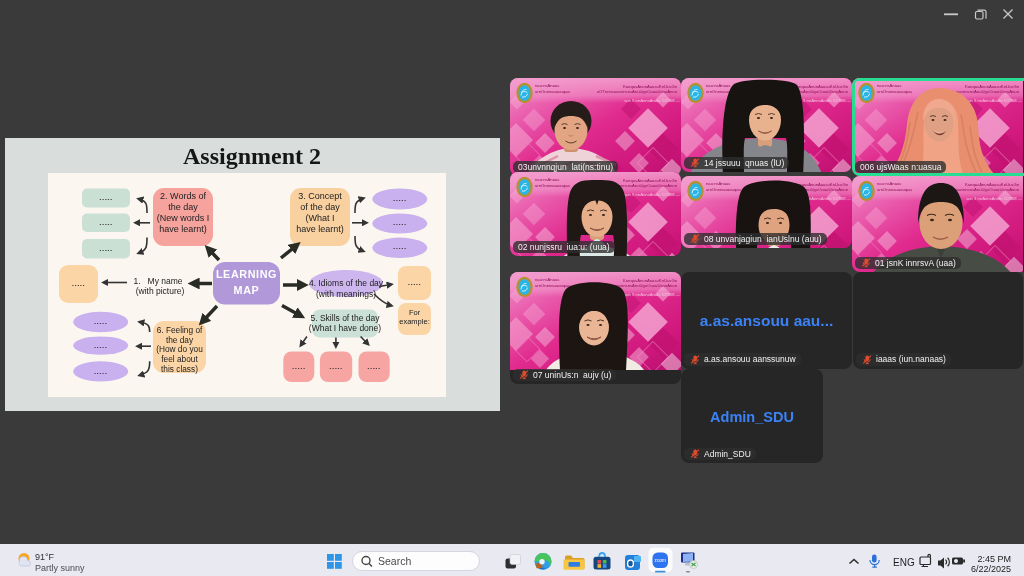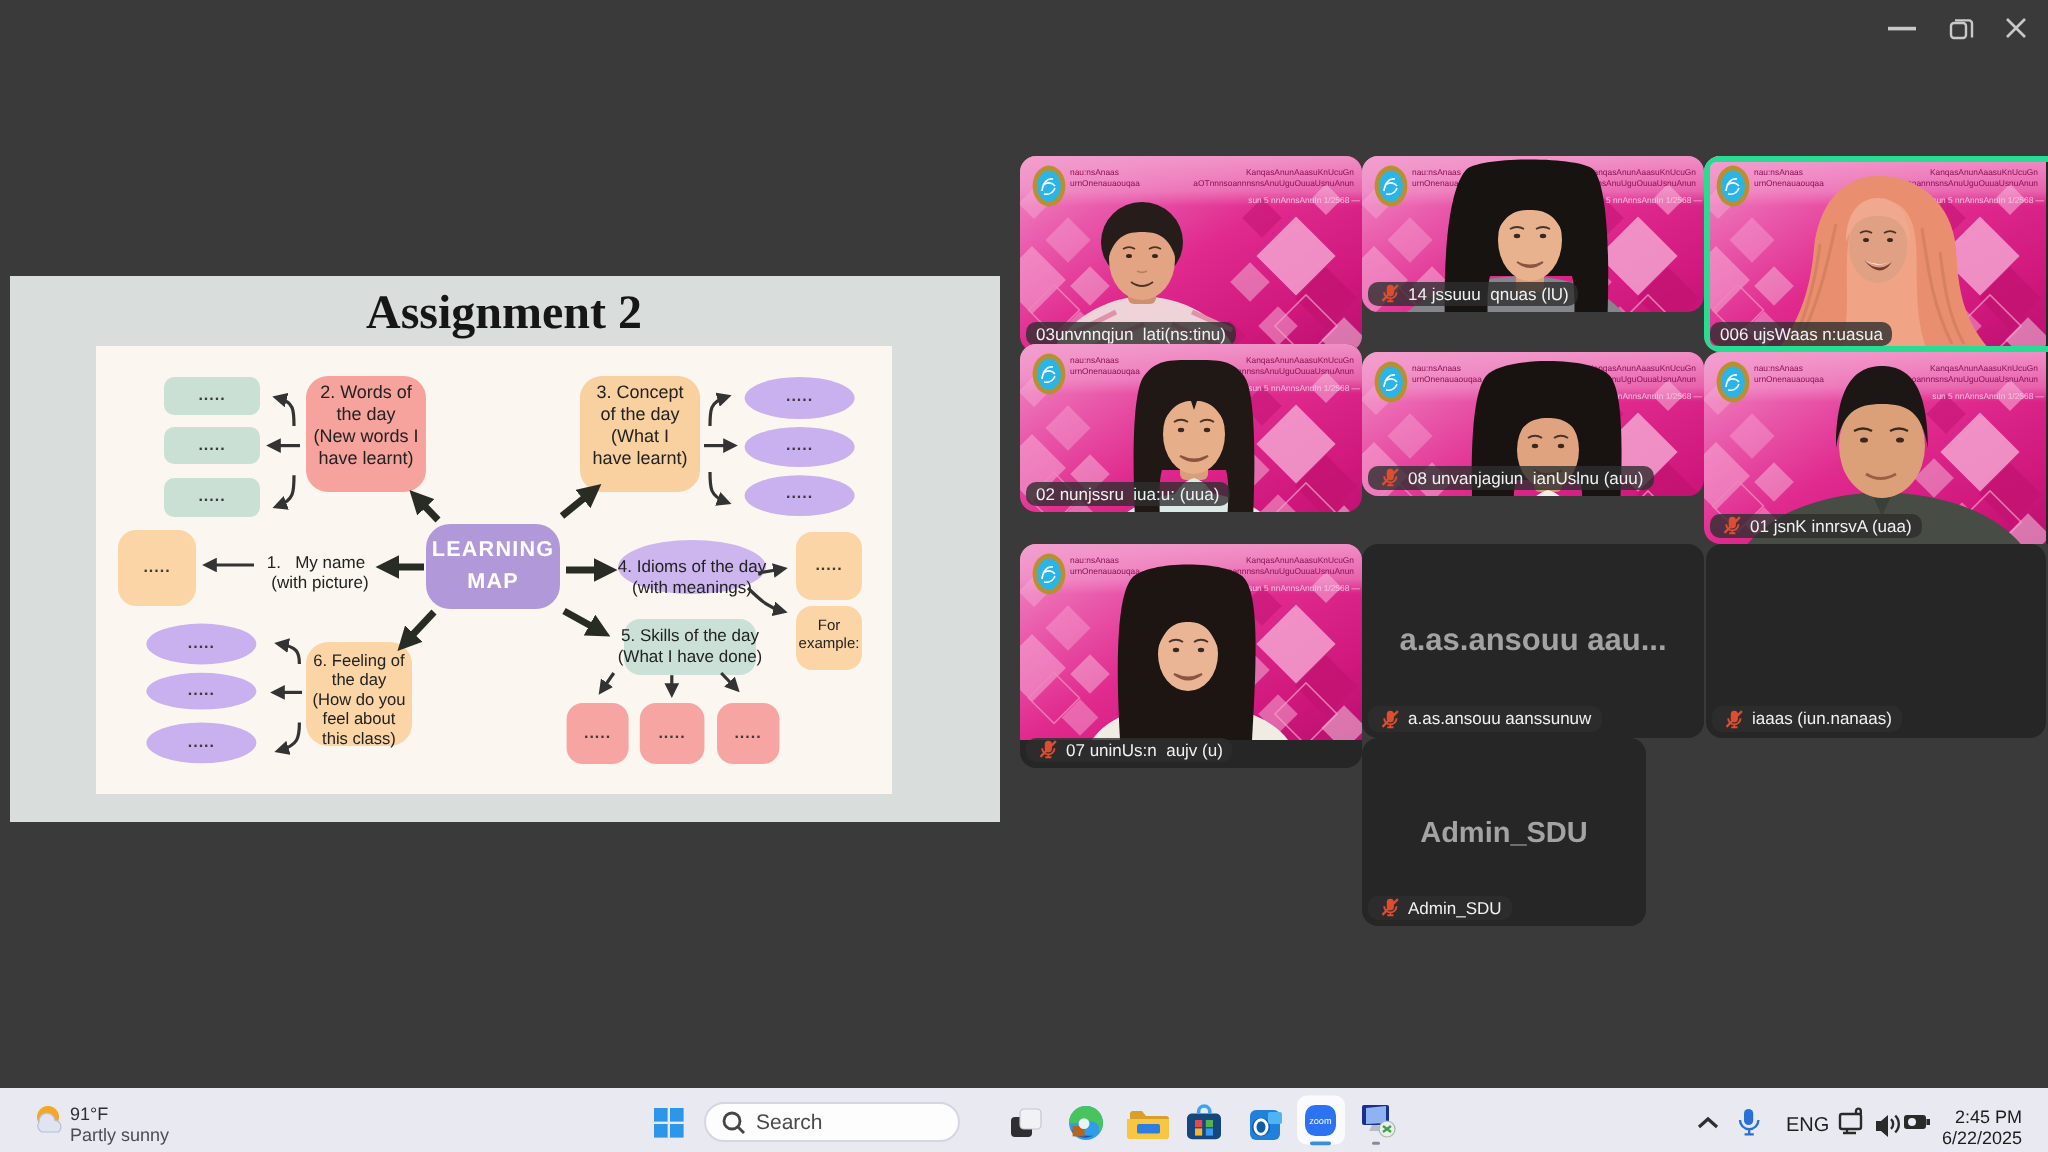--- a/index.html
+++ b/index.html
@@ -1,20 +1,20 @@
 <!DOCTYPE html>
 <html><head><meta charset="utf-8">
 <style>
 html,body{margin:0;padding:0;}
 body{width:1024px;height:576px;background:#3a3a3a;overflow:hidden;position:relative;font-family:"Liberation Sans",sans-serif;}
 .abs{position:absolute;}
 .tile{position:absolute;border-radius:8px;overflow:hidden;background:#262626;}
 .nm{position:absolute;left:3px;bottom:3px;background:rgba(46,46,46,.8);border-radius:5px;color:#f1f1f1;font-size:8.5px;line-height:12px;padding:0 5px;white-space:nowrap;display:flex;align-items:center;gap:3px;height:12.5px;margin-top:29px;}
 .nm svg{flex:none;}
-.bigname{position:absolute;left:0;right:0;text-align:center;color:#a3a3a3;font-weight:bold;}
+.bigname{position:absolute;left:0;right:0;text-align:center;color:#3b82f6;font-weight:bold;}
 </style></head>
 <body>
 
 <svg class="abs" style="left:930px;top:0" width="94" height="28" viewBox="0 0 94 28">
 <rect x="14" y="13.4" width="14" height="1.8" fill="#c9c9c9"></rect>
 <rect x="45.5" y="11.5" width="7.5" height="7.5" rx="1.5" fill="none" stroke="#c9c9c9" stroke-width="1.2"></rect>
 <path d="M47.5,10.2 h7 a1.5,1.5 0 0 1 1.5,1.5 v7" fill="none" stroke="#c9c9c9" stroke-width="1.2"></path>
 <path d="M73.5,9.5 l9,9 M82.5,9.5 l-9,9" stroke="#c9c9c9" stroke-width="1.3"></path>
 </svg>
 
@@ -235,21 +235,21 @@
 <g stroke="#4a3328" stroke-width=".9" fill="none">
         <path d="M51.5,46.5 q3,-1.8 6,0"></path>
         <path d="M64.5,46.5 q3,-1.8 6,0"></path>
         <path d="M55.5,63 q5.5,4 11,0"></path>
       </g>
 <path d="M58.5,57.5 q2.5,1.3 5,0" stroke="#b97f5f" stroke-width=".9" fill="none"></path>
 </svg>
 <div class="nm">03unvnnqjun&nbsp;&nbsp;lati(ns:tinu)</div>
 </div>
 
-<div class="tile" style="left:681px;top:78px;width:171px;height:78px">
+<div class="tile" style="left:681px;top:78px;width:171px;height:94px">
 <svg width="171" height="98" viewBox="0 0 171 98">
       <use href="#pbg"></use>
 <path d="M8,98 C18,72 48,60 84,60 C118,62 132,74 142,98 Z" fill="#85858c"></path>
 <path d="M42,98 C40,60 42,18 52,7 C58,0 110,0 116,7 C124,18 124,60 122,98 L106,98 C106,80 107,68 105,60 L64,60 C62,68 63,80 63,98 Z" fill="#171310"></path>
 <rect x="77" y="56" width="14" height="13" rx="3" fill="#d99e7c"></rect>
 <path d="M64,98 C68,78 76,68 84,67 C94,68 102,78 105,98 Z" fill="#85858c"></path>
 <ellipse cx="84" cy="42" rx="16" ry="20.5" fill="#e9b28f"></ellipse>
 <path d="M67,40 C67,24 75,18 84,18 C93,18 101,24 101,40 C97,29 91,27 84,27 C77,27 71,29 67,40 Z" fill="#171310"></path>
 <g fill="#3a281f">
         <ellipse cx="77.5" cy="40" rx="1.6" ry="1.1"></ellipse>

